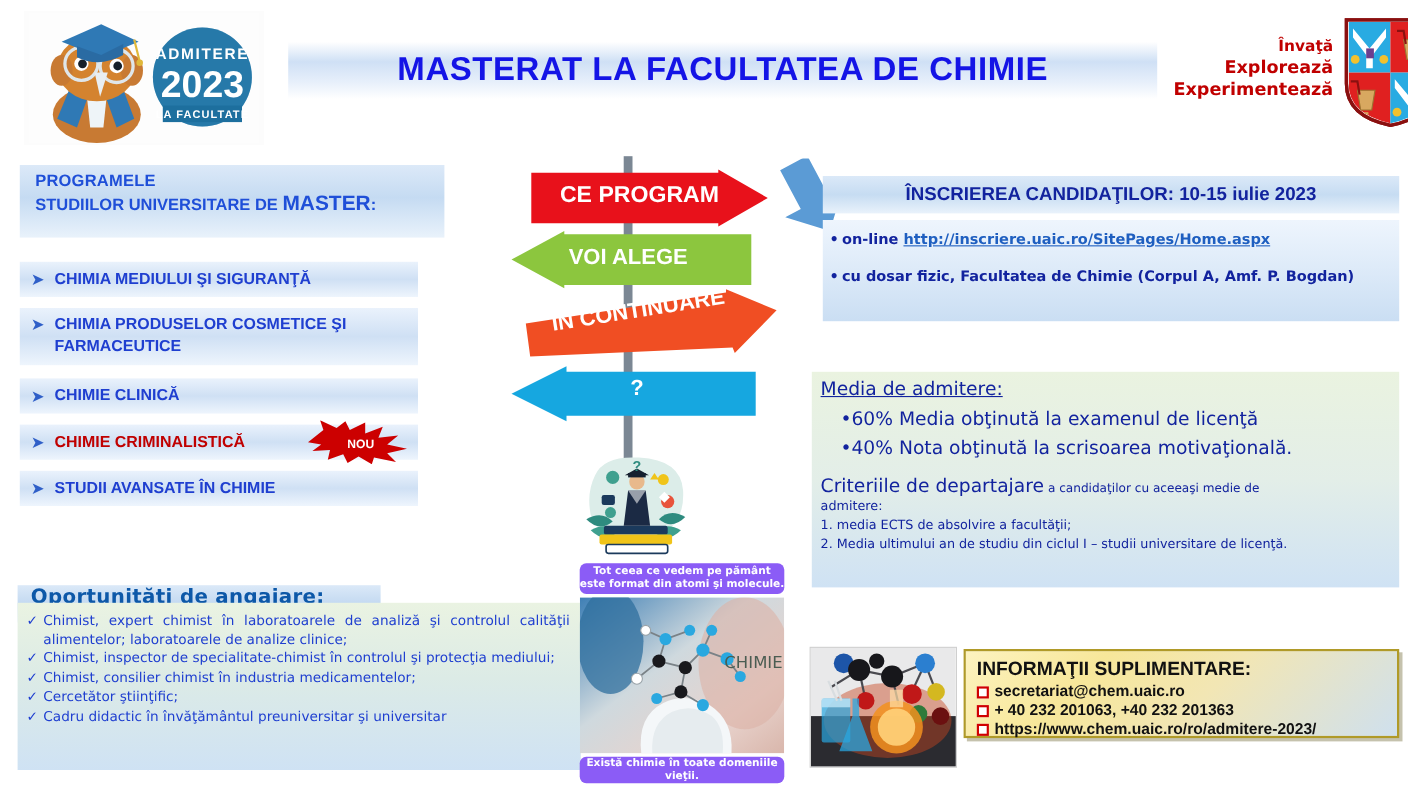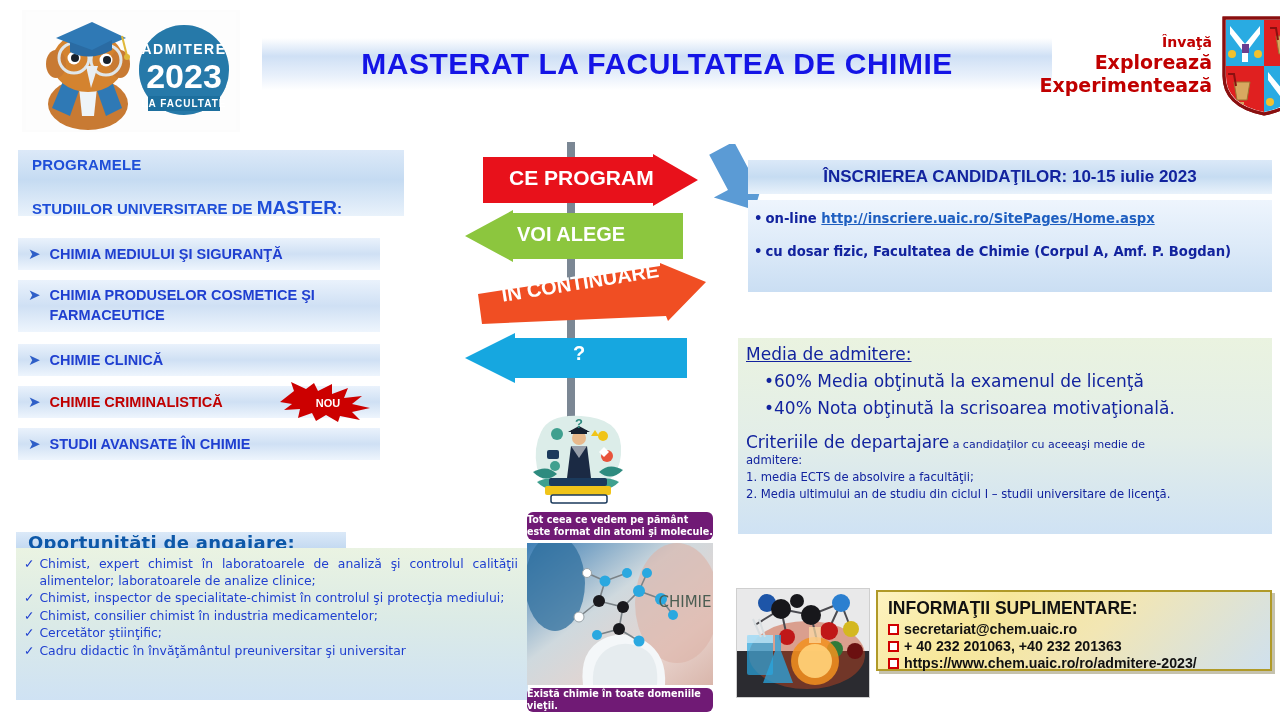--- a/index.html
+++ b/index.html
@@ -17,32 +17,32 @@
   .title-bar{
     position:absolute;left:262px;top:38px;width:790px;height:52px;
     background:linear-gradient(to bottom,#ffffff 0%,#cfe0f5 35%,#e8f0fb 72%,#ffffff 100%);
     display:flex;align-items:center;justify-content:center;
   }
   .title-bar .ttl{
     font-size:30px;font-weight:bold;color:#1414e6;letter-spacing:.5px;
     font-family:"Liberation Sans", sans-serif;white-space:nowrap;
   }
   .tagline{position:absolute;right:108px;top:34px;text-align:right;line-height:1.22;}
-  .tagline div{color:#c00000;font-weight:bold;font-size:19px;font-family:"DejaVu Sans",sans-serif;}
+  .tagline div{color:#c00000;font-weight:bold;font-size:16px;font-family:"DejaVu Sans",sans-serif;}
   .tagline .t1{font-size:14px;}
   .crest{position:absolute;right:12px;top:14px;}
 
   
   .prog-head{
     position:absolute;left:18px;top:150px;width:386px;height:66px;
     background:linear-gradient(to bottom,#dce9f8 0%,#c5dbf2 45%,#e9f2fb 100%);
     padding:6px 0 0 14px;box-sizing:border-box;
   }
   .prog-head .l1{color:#1f4fd8;font-weight:bold;font-size:15px;letter-spacing:.2px;}
-  .prog-head .l2{color:#1f4fd8;font-weight:bold;font-size:15px;margin-top:24px;}
+  .prog-head .l2{color:#1f4fd8;font-weight:bold;font-size:15px;margin-top:2px;}
   .prog-head .l2 .big{font-size:19px;}
 
   .prog-item{
     position:absolute;left:18px;width:362px;box-sizing:border-box;
     background:linear-gradient(to bottom,#eaf2fc 0%,#cfe0f4 50%,#eef5fd 100%);
     color:#1f3fd0;font-weight:bold;font-size:14.5px;
     display:flex;align-items:center;padding-left:10px;
   }
   .chev{color:#2f5fc8;font-size:15px;margin-right:9px;font-family:"DejaVu Sans",sans-serif;}
   .p1{top:238px;height:32px;}
@@ -83,21 +83,21 @@
   .s-red .lbl{left:26px;top:12px;font-size:21px;}
   .s-green{left:465px;top:210px;}
   .s-green .lbl{left:52px;top:13px;font-size:20px;}
   .s-orange{left:478px;top:262px;}
   .s-orange .lbl{left:22px;top:22px;font-size:20px;transform:rotate(-9deg);transform-origin:left top;}
   .s-blue{left:465px;top:333px;}
   .s-blue .lbl{left:108px;top:9px;font-size:20px;}
 
   .grad-ill{position:absolute;left:527px;top:412px;}
   .cap{
-    position:absolute;background:#701a75;color:#ffffff;
+    position:absolute;background:#8b5cf6;color:#ffffff;text-align:center;
     font-size:9.6px;font-weight:bold;border-radius:6px;
     font-family:"DejaVu Sans",sans-serif;line-height:1.3;
     display:flex;align-items:center;justify-content:center;
   }
   .cap1{left:527px;top:512px;width:186px;height:28px;}
   .cap2{left:527px;top:688px;width:186px;height:24px;}
   .mol-photo{position:absolute;left:527px;top:543px;width:186px;height:142px;overflow:hidden;}
 
   
   .blue-arrow{position:absolute;left:708px;top:144px;}

